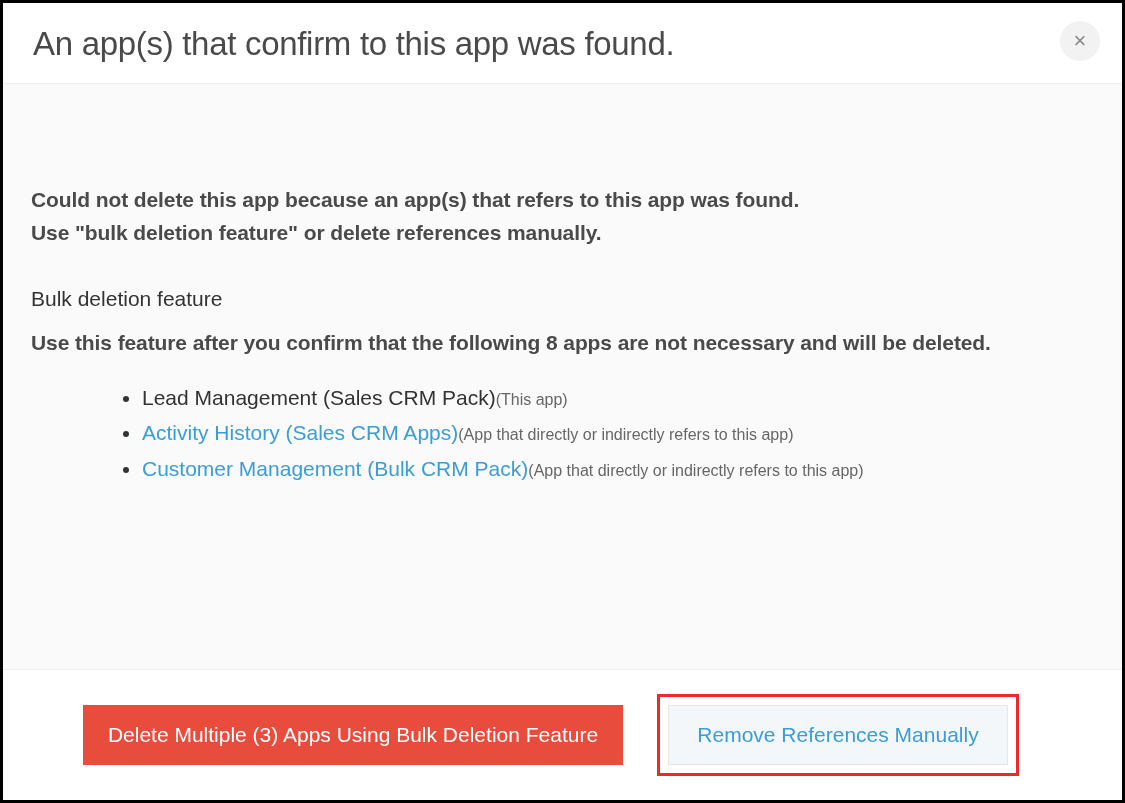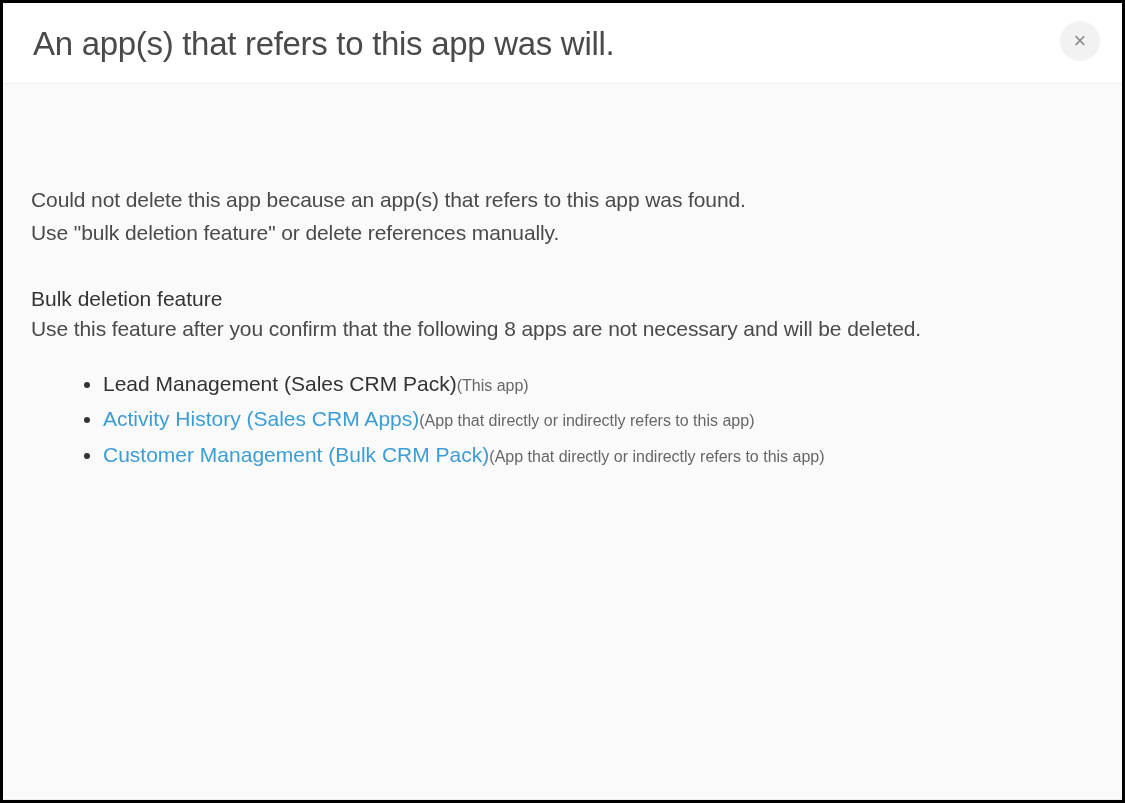--- a/index.html
+++ b/index.html
@@ -57,44 +57,45 @@
     }
     .dialog-body {
       flex: 1;
       background: #fafafa;
       border-top: 1px solid #eee;
       border-bottom: 1px solid #eee;
       padding: 100px 28px 30px 28px;
     }
     .msg-line {
       font-size: 21px;
-      font-weight: 400;
+      font-weight: 700;
       color: #4a4a4a;
       line-height: 1.55;
       letter-spacing: -0.1px;
     }
     .section-spacing {
       height: 38px;
     }
     .section-heading {
       font-size: 21px;
       font-weight: 400;
       color: #333;
-      margin-bottom: 2px;
+      margin-bottom: 16px;
     }
     .app-list {
       margin-top: 20px;
       padding-left: 72px;
       list-style: disc;
     }
     .app-list li {
       font-size: 21px;
       font-weight: 300;
       color: #333;
       line-height: 1.7;
+      margin-left: 39px;
     }
     .app-list .link {
       color: #3b9dd6;
       text-decoration: none;
       cursor: pointer;
     }
     .app-list .note {
       font-size: 16px;
       color: #666;
       font-weight: 300;
@@ -133,21 +134,21 @@
       width: 340px;
     }
   </style>
 </head>
 <body>
 
 <div class="outer-frame">
   <div class="dialog">
 
     <div class="dialog-header">
-      <h1 class="dialog-title">An app(s) that refers to this app was will.</h1>
+      <h1 class="dialog-title">An app(s) that confirm to this app was found.</h1>
       <button class="close-btn" aria-label="Close">
         <span>×</span>
       </button>
     </div>
 
     <div class="dialog-body">
       <p class="msg-line">Could not delete this app because an app(s) that refers to this app was found.</p>
       <p class="msg-line">Use "bulk deletion feature" or delete references manually.</p>
 
       <div class="section-spacing"></div>
@@ -161,15 +162,21 @@
         </li>
         <li>
           <a class="link">Activity History (Sales CRM Apps)</a><span class="note">(App that directly or indirectly refers to this app)</span>
         </li>
         <li>
           <a class="link">Customer Management (Bulk CRM Pack)</a><span class="note">(App that directly or indirectly refers to this app)</span>
         </li>
       </ul>
     </div>
 
+    <div class="dialog-footer">
+      <button class="btn btn-danger">Delete Multiple (3) Apps Using Bulk Deletion Feature</button>
+      <div class="highlight-wrap">
+        <button class="btn btn-secondary">Remove References Manually</button>
+      </div>
+    </div>
 
   </div>
 </div>
 
 </body></html>

